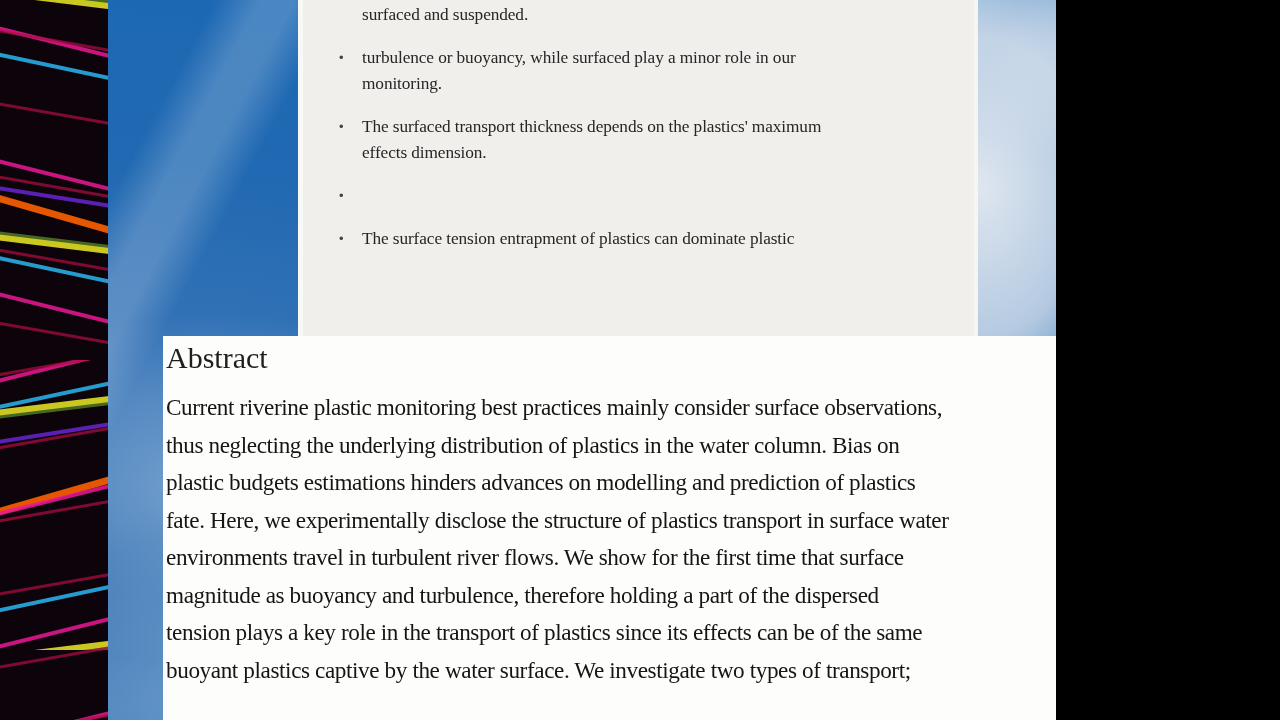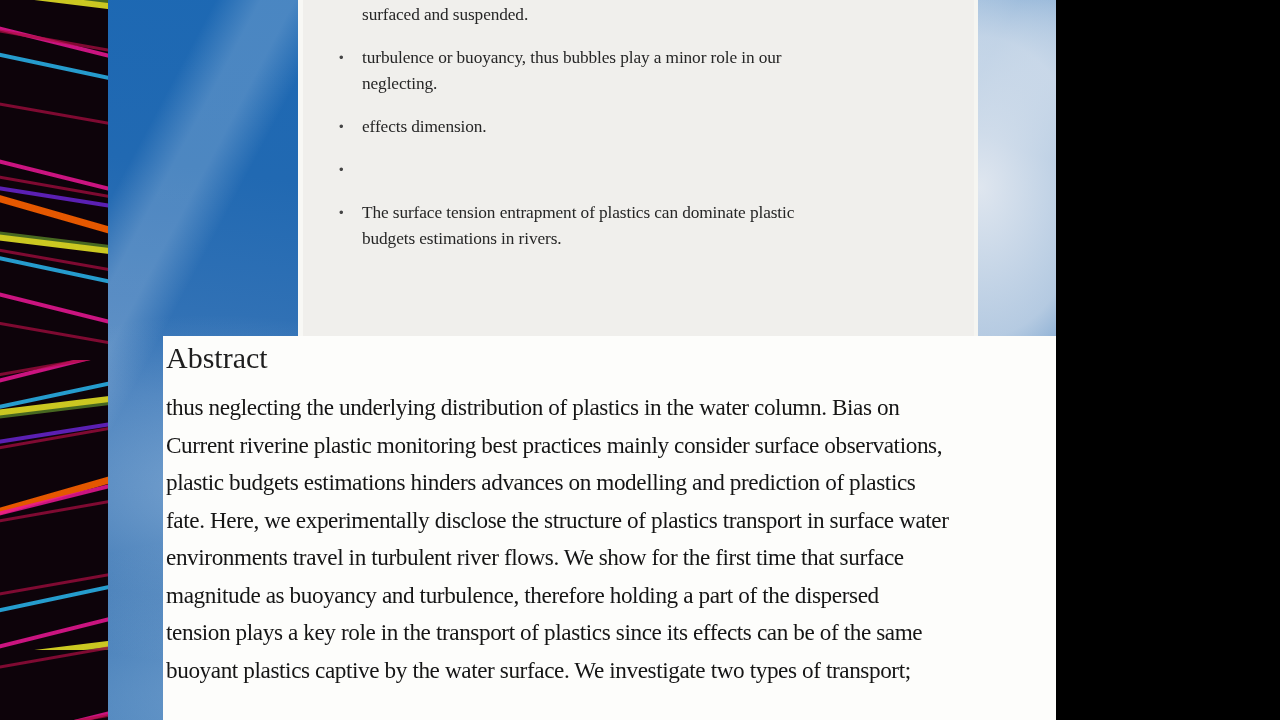--- a/index.html
+++ b/index.html
@@ -103,52 +103,52 @@
       <div class="hl-item">
         <span class="hl-dot no-dot">•</span>
         <div>
           <div class="hl-line">surfaced and suspended.</div>
         </div>
       </div>
 
       <div class="hl-item">
         <span class="hl-dot">•</span>
         <div>
-          <div class="hl-line">turbulence or buoyancy, thus bubbles play a minor role in our</div>
-          <div class="hl-line">neglecting.</div>
+          <div class="hl-line">turbulence or buoyancy, while surfaced play a minor role in our</div>
+          <div class="hl-line">monitoring.</div>
         </div>
       </div>
 
       <div class="hl-item">
         <span class="hl-dot">•</span>
         <div>
+          <div class="hl-line">The surfaced transport thickness depends on the plastics' maximum</div>
           <div class="hl-line">effects dimension.</div>
         </div>
       </div>
 
       <div class="hl-item">
         <span class="hl-dot">•</span>
       </div>
 
       <div class="hl-item">
         <span class="hl-dot">•</span>
         <div>
           <div class="hl-line">The surface tension entrapment of plastics can dominate plastic</div>
-          <div class="hl-line">budgets estimations in rivers.</div>
         </div>
       </div>
 
     </div>
   </div>
 
   <div class="ab-box">
     <h1 class="ab-head">Abstract</h1>
     <div>
+      <div class="ab-line">Current riverine plastic monitoring best practices mainly consider surface observations,</div>
       <div class="ab-line">thus neglecting the underlying distribution of plastics in the water column. Bias on</div>
-      <div class="ab-line">Current riverine plastic monitoring best practices mainly consider surface observations,</div>
       <div class="ab-line">plastic budgets estimations hinders advances on modelling and prediction of plastics</div>
       <div class="ab-line">fate. Here, we experimentally disclose the structure of plastics transport in surface water</div>
       <div class="ab-line">environments travel in turbulent river flows. We show for the first time that surface</div>
       <div class="ab-line">magnitude as buoyancy and turbulence, therefore holding a part of the dispersed</div>
       <div class="ab-line">tension plays a key role in the transport of plastics since its effects can be of the same</div>
       <div class="ab-line">buoyant plastics captive by the water surface. We investigate two types of transport;</div>
     </div>
   </div>
 
 </div>

